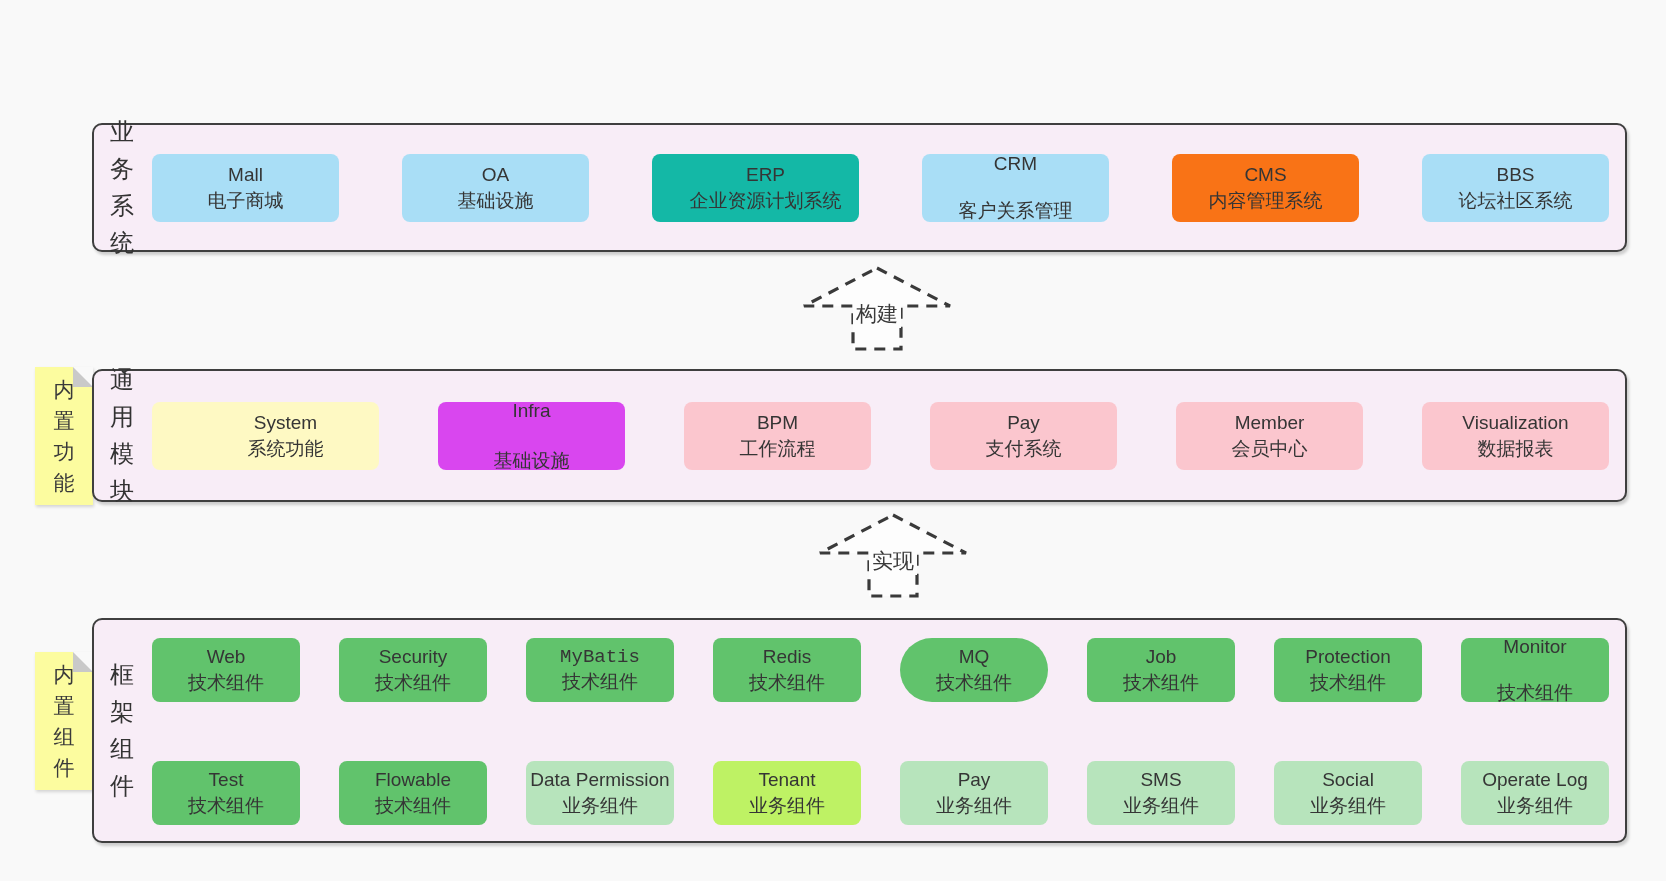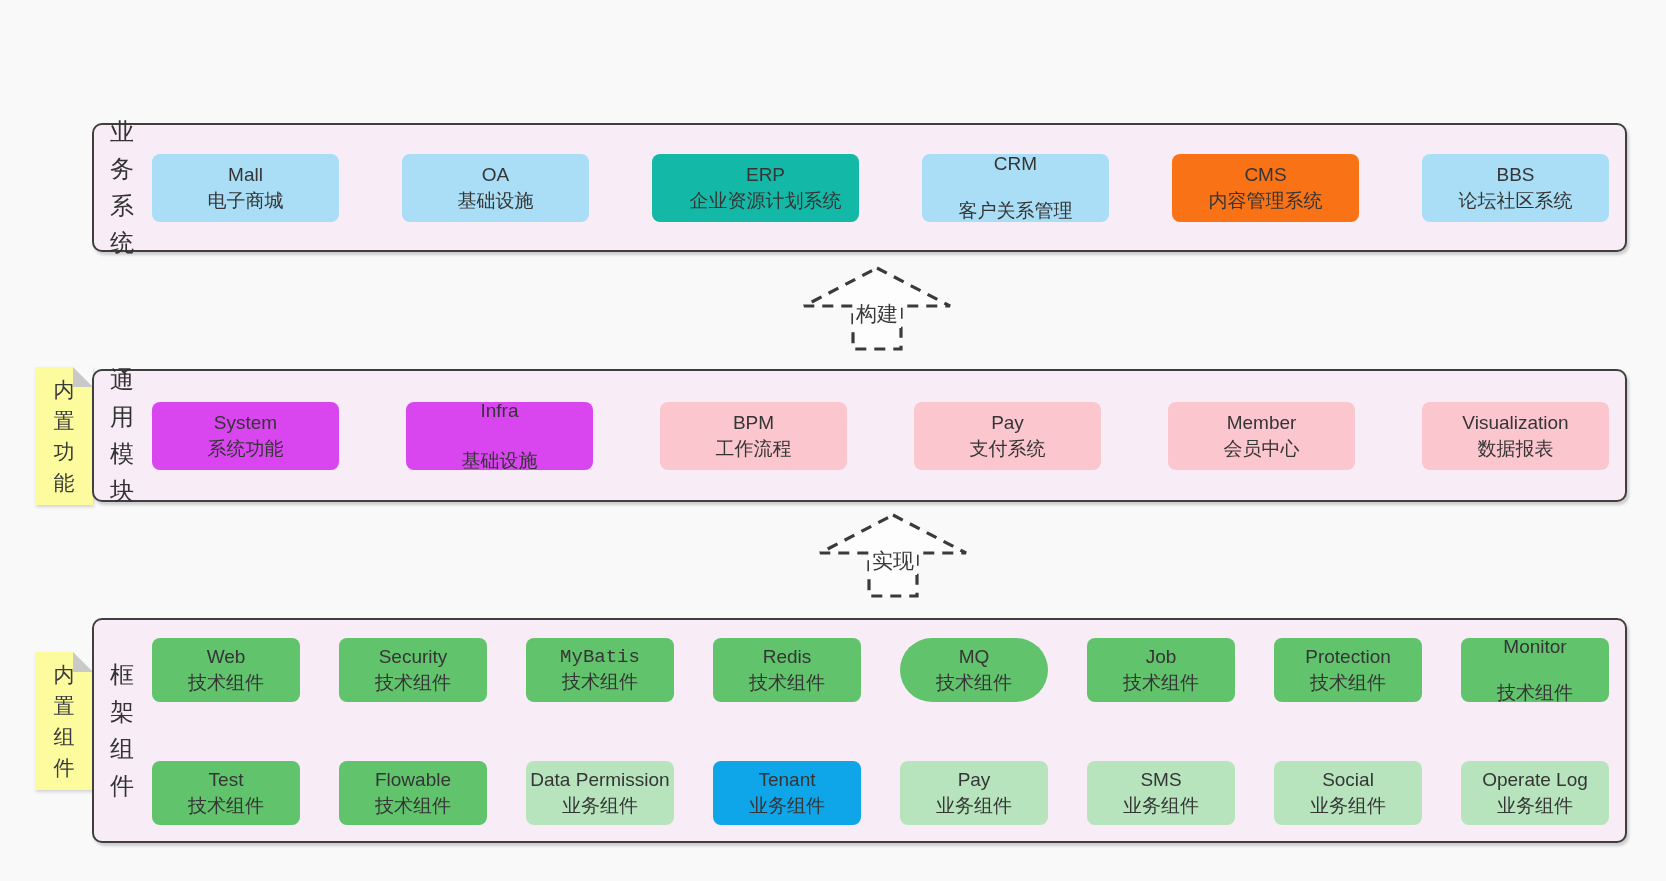--- a/index.html
+++ b/index.html
@@ -147,21 +147,21 @@
   </section>
 
   <section class="panel" id="panel-2">
     <div class="vlabel">
         <span>通</span>
         <span>用</span>
         <span>模</span>
         <span>块</span>
       </div>
     <div class="boxes row6">
-        <div class="box" style="background: #d946ef;">
+        <div class="box" style="background: #fef9c3; padding-left: 40px;">
           <div class="en">System</div>
           <div class="zh">系统功能</div>
         </div>
         <div class="box" style="background: #d946ef; gap: 24px;">
           <div class="en">Infra</div>
           <div class="zh">基础设施</div>
         </div>
         <div class="box" style="background: rgb(251, 198, 206);">
           <div class="en">BPM</div>
           <div class="zh">工作流程</div>
@@ -229,21 +229,21 @@
             <div class="zh">技术组件</div>
           </div>
           <div class="box" style="background: rgb(97, 195, 108);">
             <div class="en">Flowable</div>
             <div class="zh">技术组件</div>
           </div>
           <div class="box" style="background: rgb(183, 228, 188);">
             <div class="en">Data Permission</div>
             <div class="zh">业务组件</div>
           </div>
-          <div class="box" style="background: #0ea5e9;">
+          <div class="box" style="background: #bef264;">
             <div class="en">Tenant</div>
             <div class="zh">业务组件</div>
           </div>
           <div class="box" style="background: rgb(183, 228, 188);">
             <div class="en">Pay</div>
             <div class="zh">业务组件</div>
           </div>
           <div class="box" style="background: rgb(183, 228, 188);">
             <div class="en">SMS</div>
             <div class="zh">业务组件</div>

